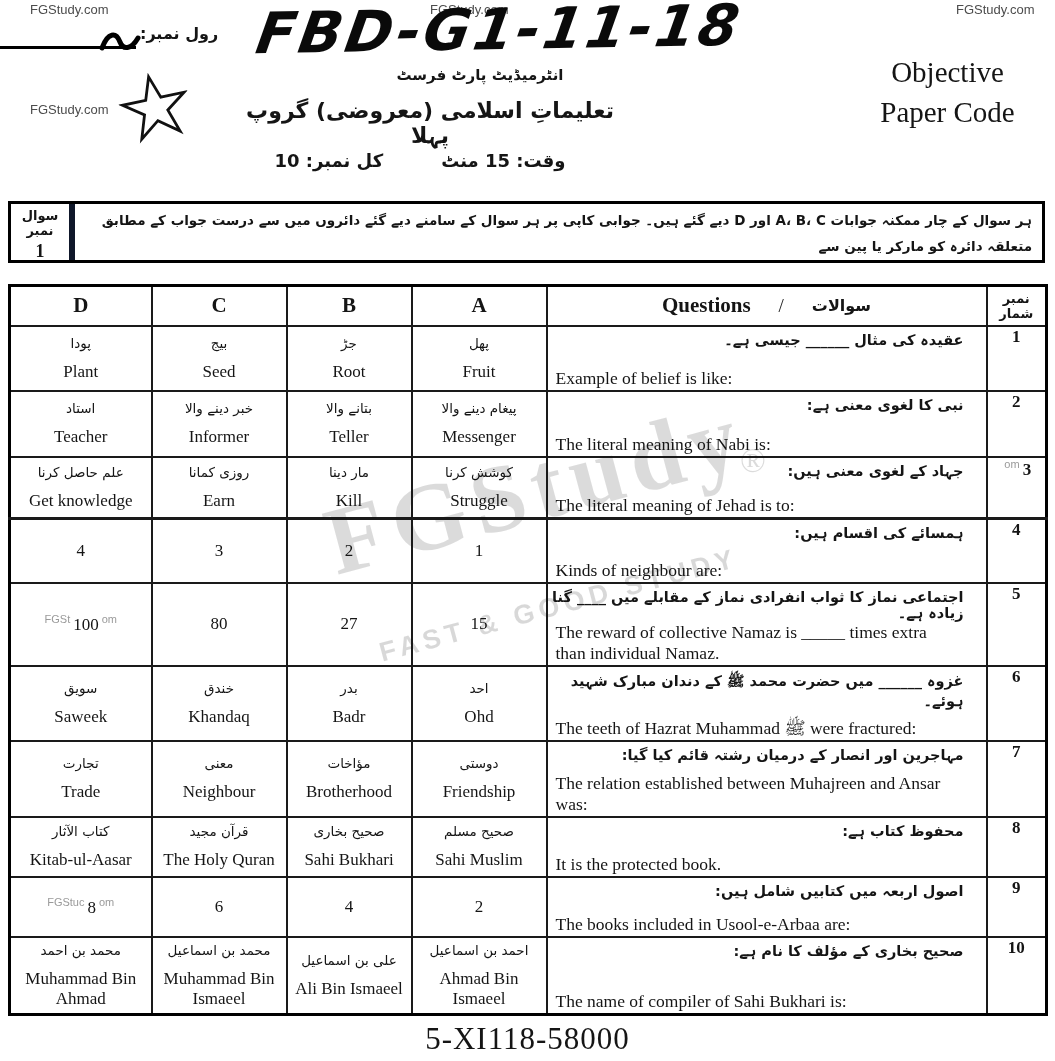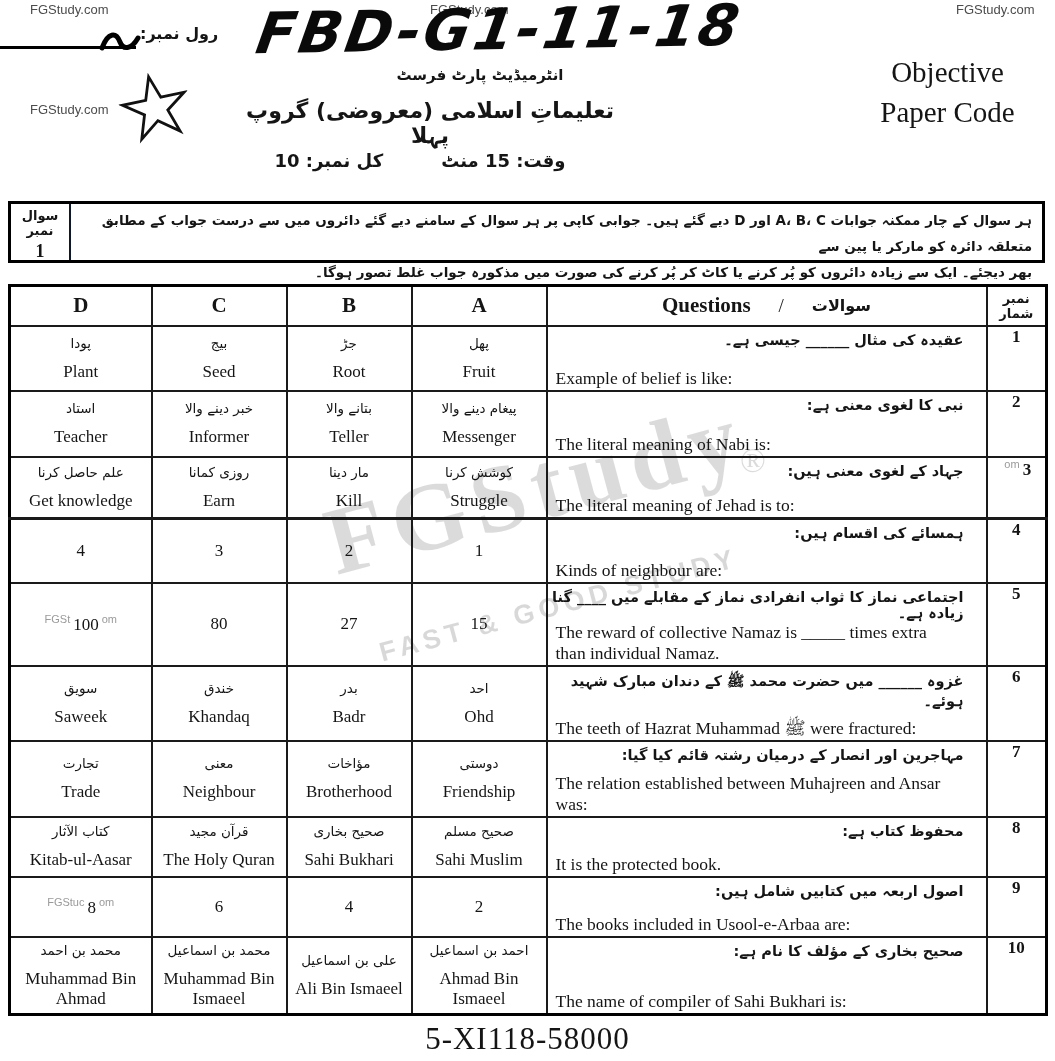--- a/index.html
+++ b/index.html
@@ -26,21 +26,21 @@
   .u{font-family:"DejaVu Sans", sans-serif;direction:rtl;}
   .hdr-level{left:388px;top:66px;width:184px;text-align:center;font-size:15px;font-weight:bold;}
   .hdr-subject{left:235px;top:98px;width:390px;text-align:center;font-size:22px;font-weight:bold;}
   .hdr-time{left:265px;top:150px;width:310px;display:flex;direction:rtl;
     justify-content:center;gap:58px;font-size:18px;font-weight:bold;}
   .objective{left:845px;top:52px;width:205px;text-align:center;font-size:29px;line-height:40px;}
   
   .inst{left:8px;top:201px;width:1031px;height:56px;border:3px solid #000;display:flex;}
   .inst-text{flex:1;direction:rtl;text-align:right;font-family:"DejaVu Sans", sans-serif;
     font-size:13.5px;font-weight:bold;line-height:26px;padding:3px 10px 0 6px;}
-  .inst-right{width:58px;border-right:2px solid #0f172a;text-align:center;}
+  .inst-right{width:58px;border-right:6px solid #0f172a;text-align:center;}
   .inst-right .lbl{font-family:"DejaVu Sans", sans-serif;font-size:13px;font-weight:bold;
     direction:rtl;margin-top:4px;}
   .inst-right .val{font-size:18px;font-weight:bold;margin-top:3px;}
   
   table.mcq{position:absolute;left:8px;top:284px;width:1037px;border-collapse:collapse;
     table-layout:fixed;border:3px solid #000;}
   table.mcq td, table.mcq th{border:2px solid #1a1a1a;padding:0;overflow:hidden;}
   th.h-opt{font-size:21px;font-weight:bold;}
   th.h-q{font-size:21px;}
   .h-q-wrap{display:flex;align-items:center;justify-content:center;gap:28px;}
@@ -108,21 +108,20 @@
     <div>Paper Code</div>
   </div>
 
   <div class="abs inst">
     <div class="inst-right">
       <div class="lbl">سوال نمبر</div>
       <div class="val">1</div>
     </div>
     <div class="inst-text">
       <div>ہر سوال کے چار ممکنہ جوابات A، B، C اور D دیے گئے ہیں۔ جوابی کاپی پر ہر سوال کے سامنے دیے گئے دائروں میں سے درست جواب کے مطابق متعلقہ دائرہ کو مارکر یا پین سے</div>
-      <div>بھر دیجئے۔ ایک سے زیادہ دائروں کو پُر کرنے یا کاٹ کر پُر کرنے کی صورت میں مذکورہ جواب غلط تصور ہوگا۔</div>
     </div>
   </div>
 
   <table class="mcq">
     <colgroup>
       <col style="width:142px">
         <col style="width:135px">
         <col style="width:125px">
       <col style="width:135px">
         <col style="width:440px">

